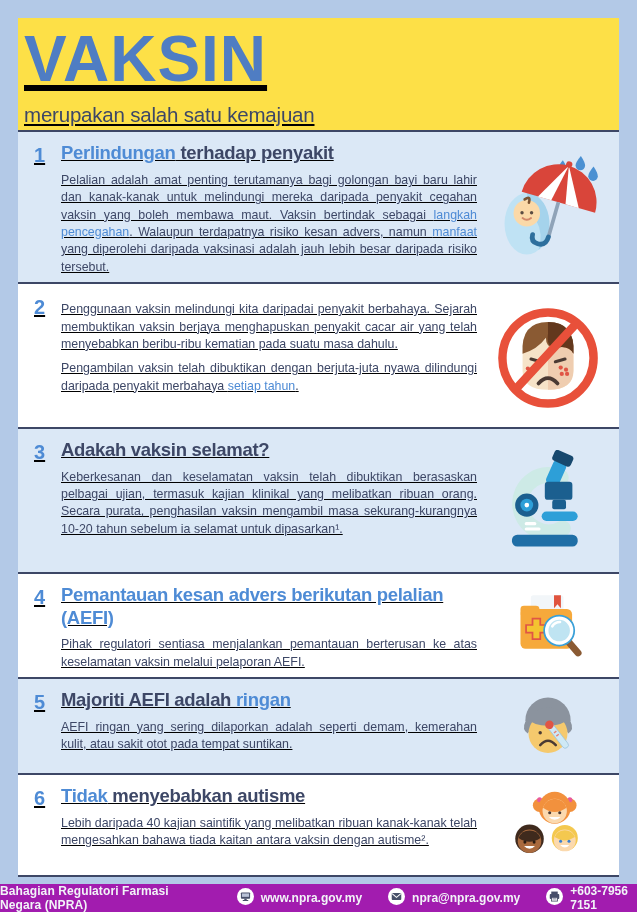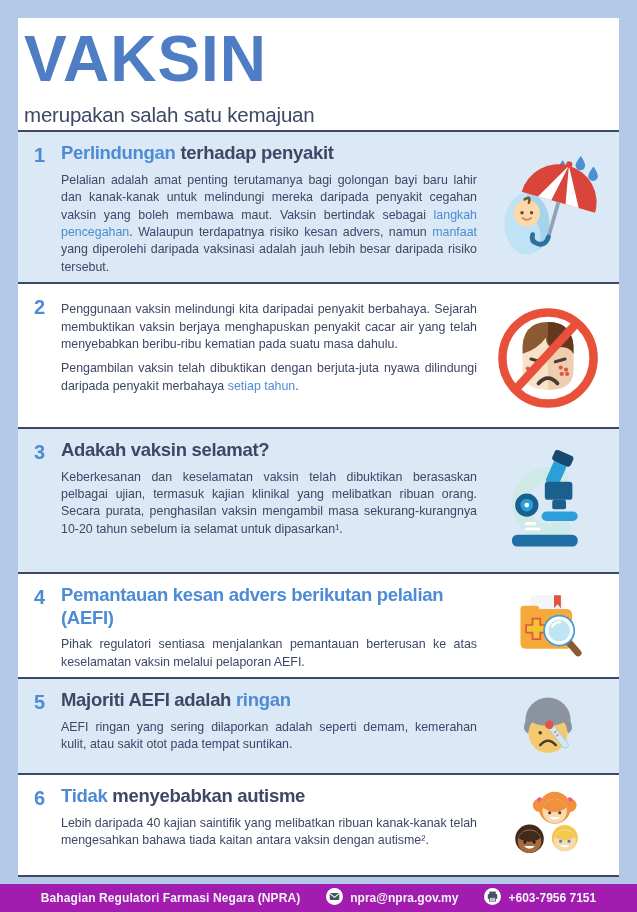--- a/index.html
+++ b/index.html
@@ -2,21 +2,21 @@
 <html><head>
 <meta charset="utf-8">
 <style>
   html,body{margin:0;padding:0;background:#e8edf4;}
   .poster{
     position:relative;width:637px;height:912px;background:#b3c9e7;
     font-family:"Liberation Sans",sans-serif;overflow:hidden;
   }
   .inner{
     position:absolute;left:18px;right:18px;top:18px;bottom:35px;
-    background:#ffffff;display:flex;flex-direction:column;overflow:hidden;
+    background:#fde047;display:flex;flex-direction:column;overflow:hidden;text-decoration:underline;
   }
   
   .hdr{padding:8px 6px 0 6px;height:152px;box-sizing:border-box;border-bottom:2px solid #3d4766;}
   .hdr h1{margin:0 0 8px 0;font-size:64px;line-height:1.05;font-weight:700;color:#4f7dc3;letter-spacing:1px;}
   .hdr .sub{font-size:20.5px;line-height:1.32;color:#3d4766;font-weight:400;letter-spacing:-0.2px;}
   
   #sections{display:flex;flex-direction:column;}
   .section{display:flex;box-sizing:border-box;padding:10px 12px 6px 16px;border-bottom:2px solid #3d4766;background:#ffffff;}
   #sections .section:nth-child(odd){background:#dbe8f6;}
   #sections .section:nth-child(1){min-height:127px;}
@@ -255,20 +255,30 @@
   </section>
       </div>
 
   </div>
 
   <div class="bar">
     <span class="org">Bahagian Regulatori Farmasi Negara (NPRA)</span>
     <span class="contact">
       <span><svg viewBox="0 0 20 20" width="17" height="17">
             <circle cx="10" cy="10" r="10" fill="#ffffff"></circle>
+            <rect x="4.6" y="5.2" width="10.8" height="7.4" rx="1" fill="#474f69"></rect>
+            <rect x="5.8" y="6.4" width="8.4" height="4" fill="#b9c2d6"></rect>
+            <rect x="8.6" y="12.6" width="2.8" height="1.6" fill="#474f69"></rect>
+            <rect x="6.6" y="14.2" width="6.8" height="1.2" rx="0.6" fill="#474f69"></rect>
+          </svg></span>
+      <span>www.npra.gov.my</span>
+    </span>
+    <span class="contact">
+      <span><svg viewBox="0 0 20 20" width="17" height="17">
+            <circle cx="10" cy="10" r="10" fill="#ffffff"></circle>
             <rect x="4.4" y="6" width="11.2" height="8" rx="1" fill="#474f69"></rect>
             <path d="M4.8 6.6 L10 11 L15.2 6.6" stroke="#ffffff" stroke-width="1.2" fill="none"></path>
           </svg></span>
       <span>npra@npra.gov.my</span>
     </span>
     <span class="contact">
       <span><svg viewBox="0 0 20 20" width="17" height="17">
             <circle cx="10" cy="10" r="10" fill="#ffffff"></circle>
             <rect x="6.2" y="4.2" width="7.6" height="3" fill="#474f69"></rect>
             <rect x="4.4" y="7.2" width="11.2" height="5.6" rx="1" fill="#474f69"></rect>

